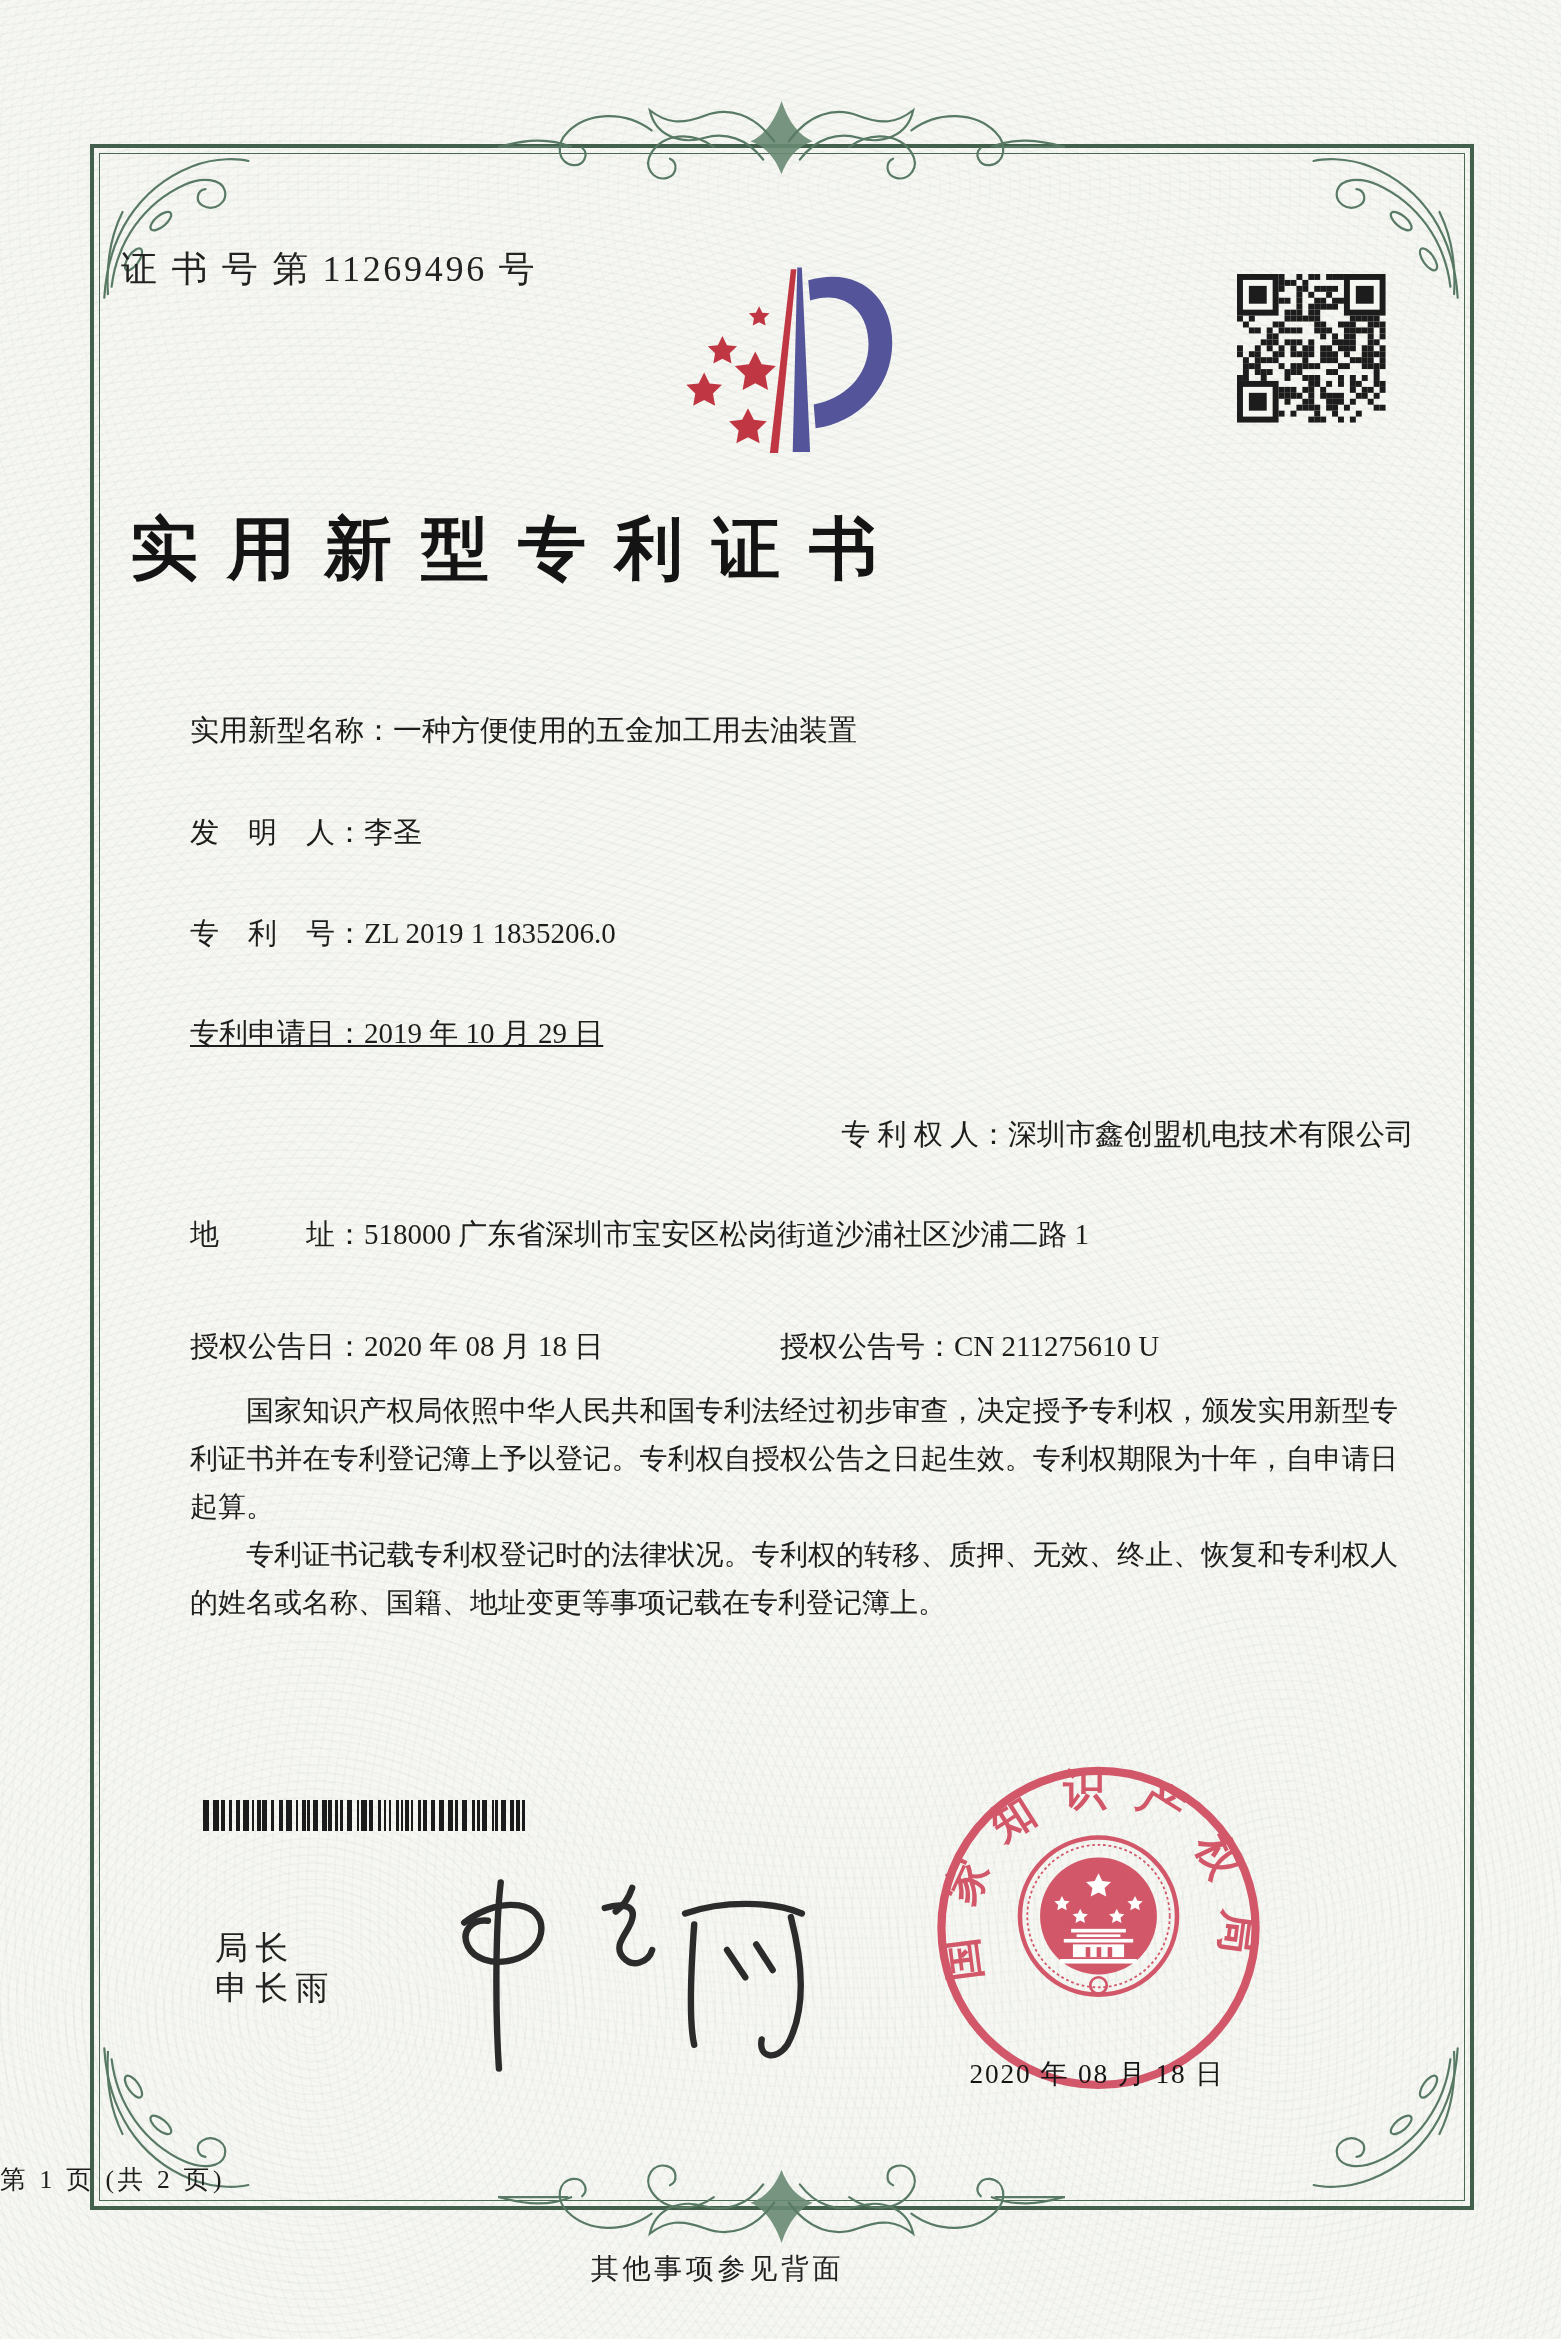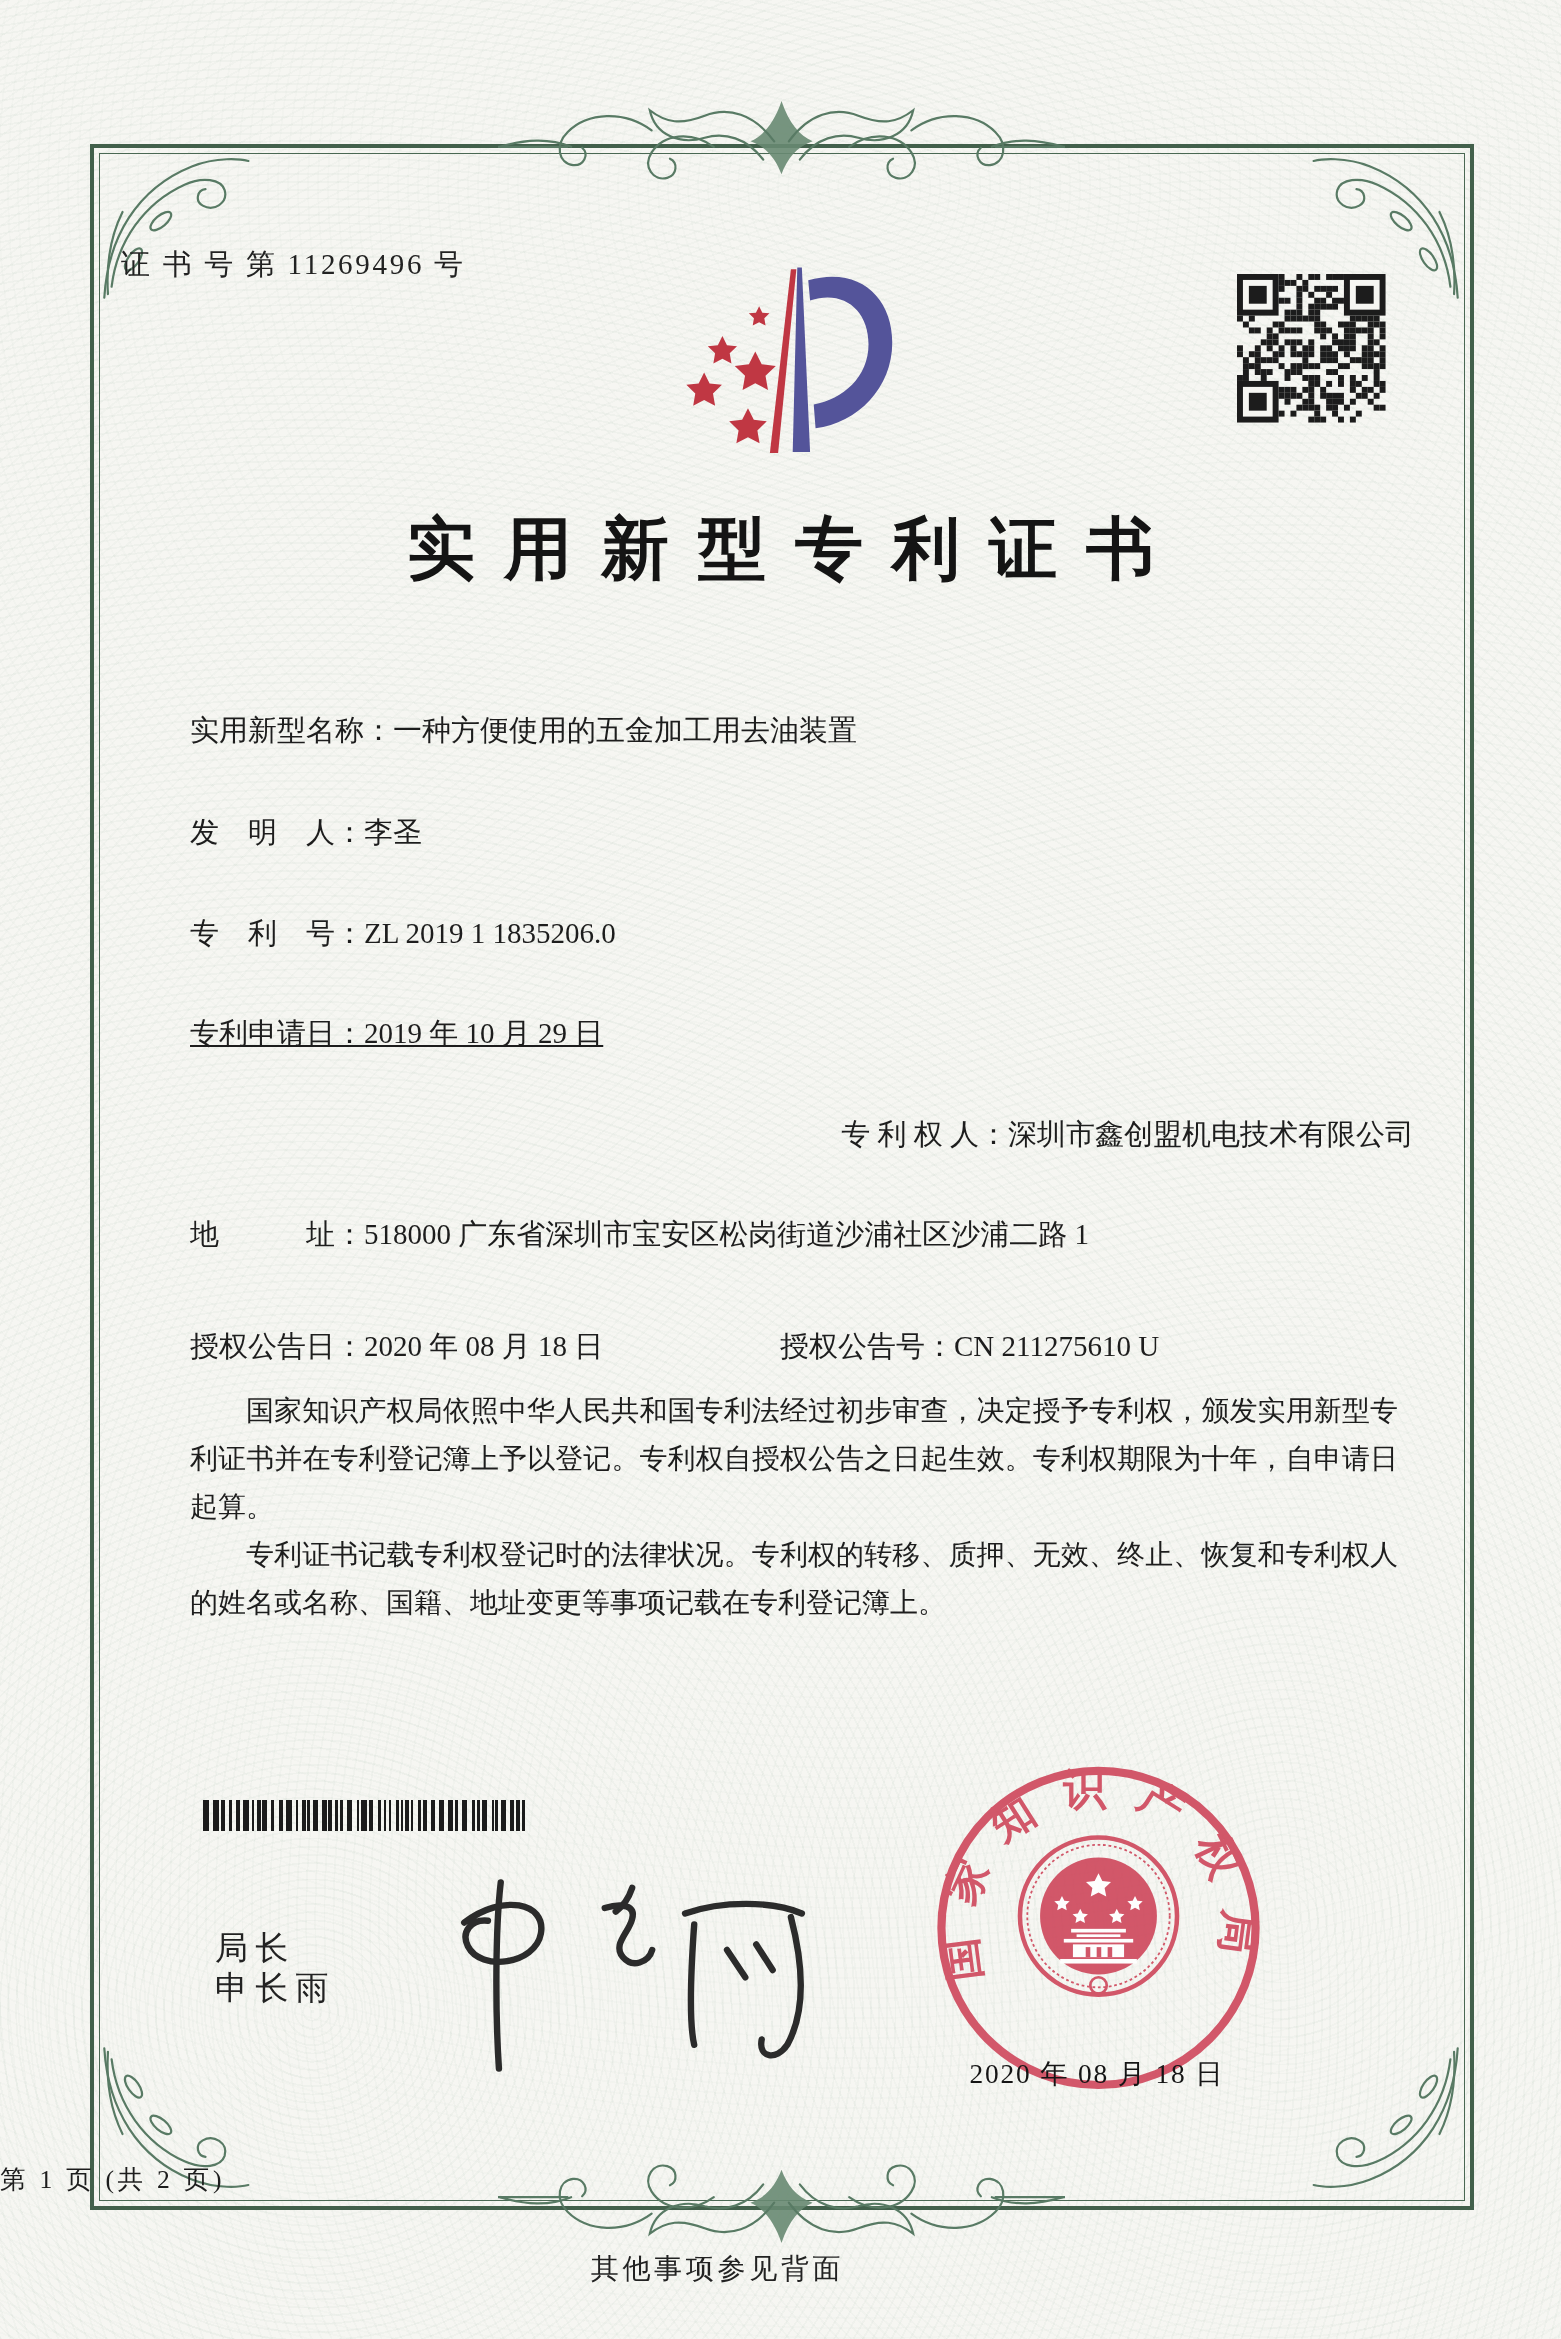--- a/index.html
+++ b/index.html
@@ -18,26 +18,26 @@
       repeating-radial-gradient(circle at 55% 8%,  rgba(110,150,125,.028) 0 1.8px, transparent 1.8px 10px);
   }
   
   .frame{position:absolute;left:90px;top:144px;width:1376px;height:2058px;
     border:4.6px solid #42604b;}
   .frame-inner{position:absolute;inset:4.6px;border:1.8px solid #4a6853;}
   .orn{position:absolute;pointer-events:none;}
   .orn path, .orn ellipse{stroke:#587a64;fill:none;stroke-width:2.4;stroke-linecap:round;}
   .orn .leaf{fill:#688a72;stroke:none;opacity:.9;}
 
-  .cert-no{position:absolute;left:121px;top:245px;font-size:29px;letter-spacing:2.7px;color:#222;}
+  .cert-no{position:absolute;left:121px;top:245px;font-size:36px;letter-spacing:2.7px;color:#222;}
 
   .logo{position:absolute;left:653px;top:249px;}
   .qr{position:absolute;left:1237px;top:274px;width:149px;height:149px;}
 
-  .title{position:absolute;left:95px;top:504px;width:1371px;text-align:center;
+  .title{position:absolute;left:101px;top:504px;width:1371px;
     font-size:68px;font-weight:bold;letter-spacing:29px;text-indent:29px;color:#141414;}
 
   .field{position:absolute;left:190px;width:1224px;font-size:29px;white-space:nowrap;}
   .f1{top:711px;} .f2{top:813px;} .f3{top:914px;} .f4{top:1014px;text-decoration:underline;} .f5{top:1115px;text-align:right;}
   .f6{top:1215px;white-space:normal;}
   .f6 .addr-l2{display:block;margin-left:135px;margin-top:16.4px;}
   .grant{top:1327px;}
   .grant .gcol2{position:absolute;left:590px;top:0;}
 
   .paras{position:absolute;left:190px;top:1387px;width:1208px;font-size:28px;

